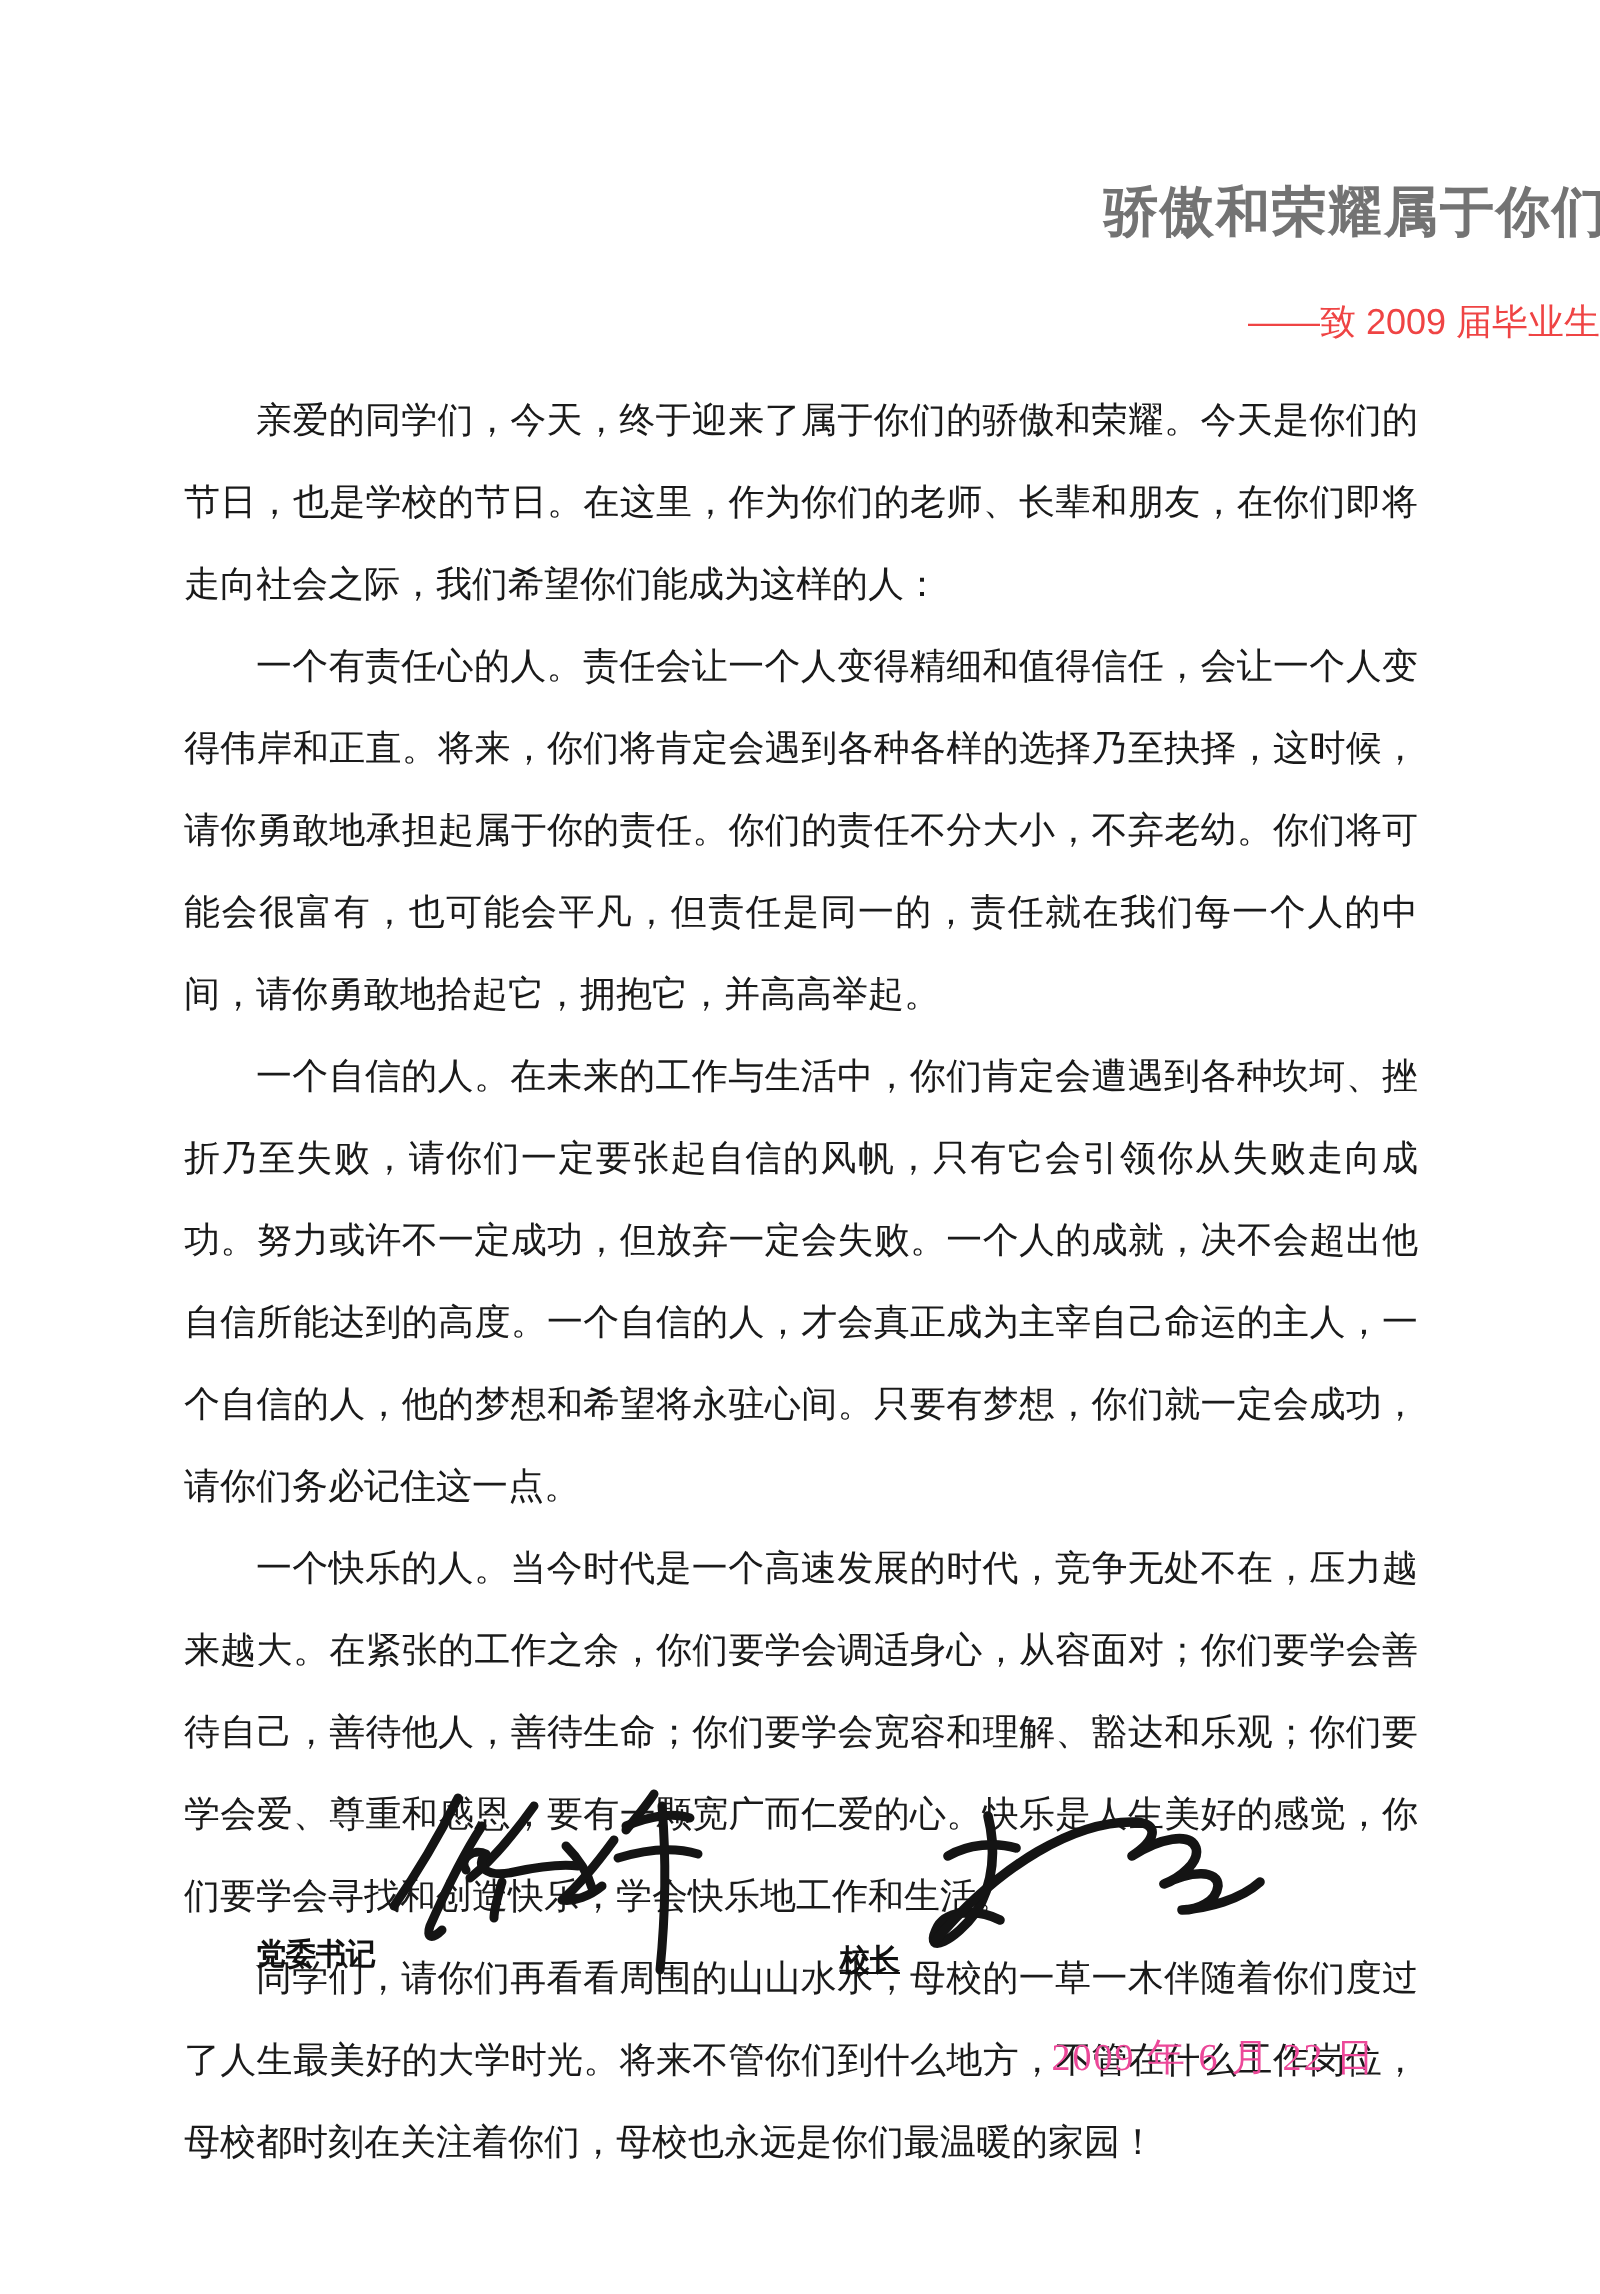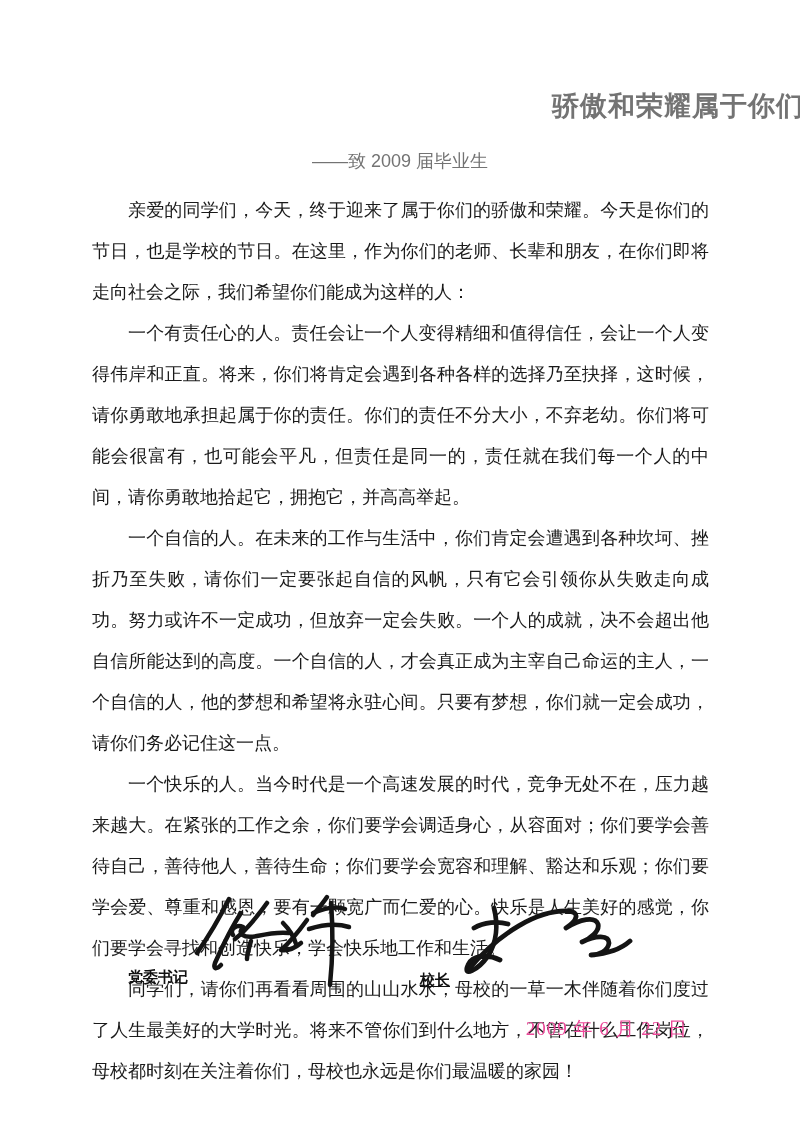--- a/index.html
+++ b/index.html
@@ -22,23 +22,23 @@
     font-size: 27px;
     font-weight: 700;
     letter-spacing: 1px;
     color: #737373;
   }
   .doc-subtitle {
     position: absolute;
     top: 149px;
     left: 0;
     width: 100%;
-    text-align: center;
+    text-align: right;
     font-size: 18px;
-    color: #737373;
+    color: #ef4444;
   }
   .body-text {
     position: absolute;
     top: 190px;
     left: 92px;
     width: 617px;
     font-size: 18px;
     line-height: 41px;
     text-align: justify;
     text-align-last: left;

